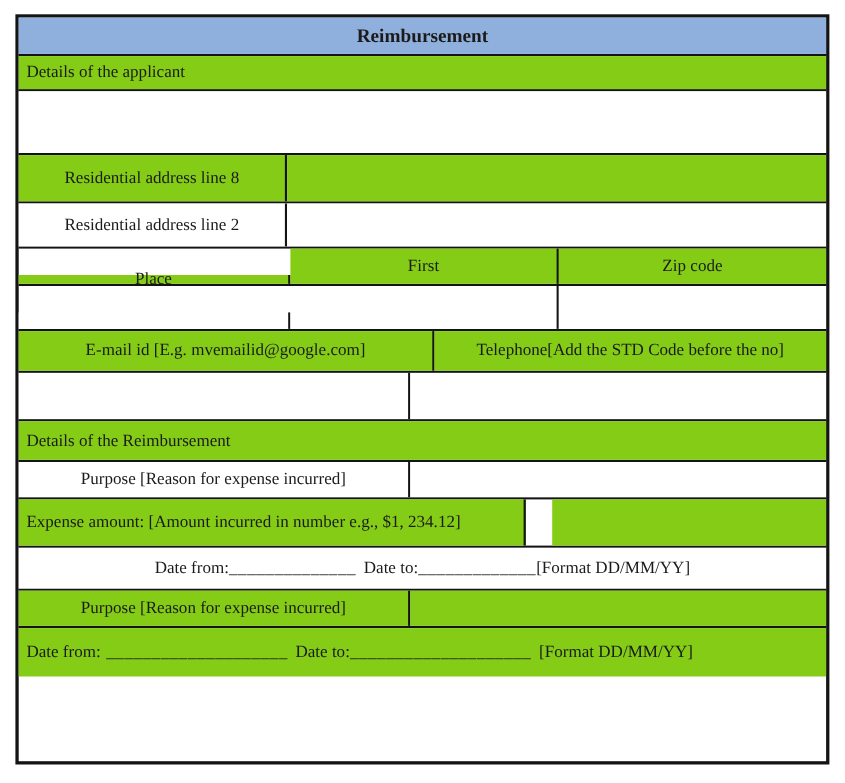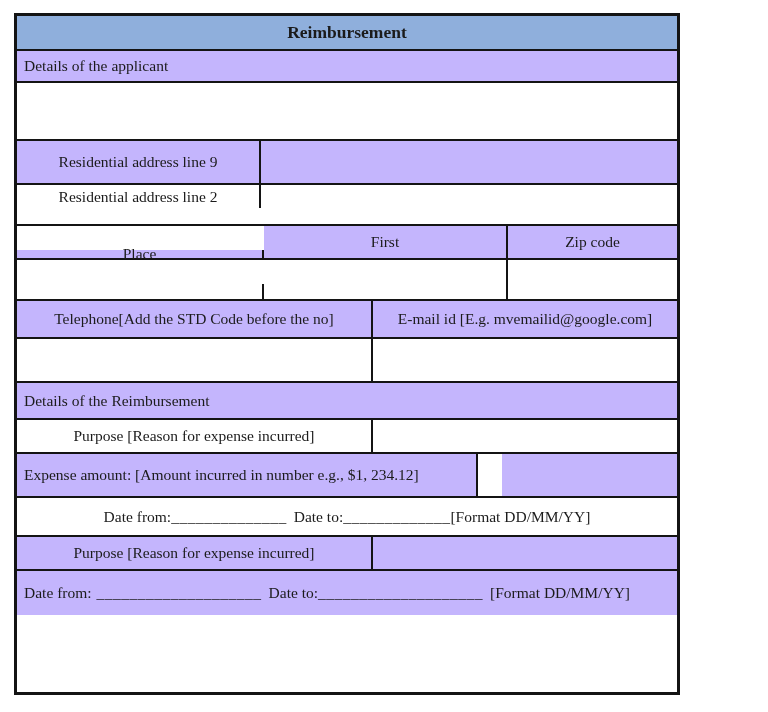--- a/index.html
+++ b/index.html
@@ -6,21 +6,21 @@
   html, body {
     width: 768px; height: 712px;
     background: #ffffff;
     font-family: "Liberation Serif", "DejaVu Serif", serif;
     color: #1b1b1b;
     overflow: hidden;
   }
   .form-table {
     position: absolute;
     left: 14px; top: 13px;
-    width: 666px; height: 682px;
+    width: 740px; height: 682px;
     border: 3px solid #141414;
     display: flex;
     flex-direction: column;
     background: #ffffff;
   }
   .row {
     display: flex;
     flex-direction: row;
     border-bottom: 2px solid #141414;
     width: 100%;
@@ -36,32 +36,32 @@
     line-height: 1.25;
     padding: 2px 10px;
   }
   .cell:last-child { border-right: none; }
   .cell.left-align {
     justify-content: flex-start;
     text-align: left;
     padding-left: 7px;
   }
   .bg-blue  { background: #8FAFDC; }
-  .bg-light { background: #c4b5fd; }
+  .bg-light { background: #84cc16; }
   .bg-white { background: #ffffff; }
   .title-cell {
     font-weight: bold;
     font-size: 17.5px;
   }
   
   .h-title   { height: 35px; }
   .h-sec1    { height: 32px; }
   .h-name    { height: 58px; }
   .h-addr1   { height: 44px; }
-  .h-addr2   { height: 41px; flex-direction: column; }
+  .h-addr2   { height: 41px; }
   .h-place   { height: 34px; }
   .h-placein { height: 41px; }
   .h-tel     { height: 38px; }
   .h-telin   { height: 44px; }
   .h-sec2    { height: 37px; }
   .h-purp1   { height: 34px; }
   .h-exp1    { height: 44px; gap: 24px; }
   .h-date1   { height: 39px; }
   .h-purp2   { height: 34px; }
   .h-exp2    { height: 74px; }
@@ -95,21 +95,21 @@
 
   <div class="row h-sec1">
     <div class="cell bg-light left-align w-full">Details of the applicant</div>
   </div>
 
   <div class="row h-name">
     <div class="cell bg-white w-name-r"></div>
   </div>
 
   <div class="row h-addr1">
-    <div class="cell bg-light w-addr-l">Residential address line 9</div>
+    <div class="cell bg-light w-addr-l">Residential address line 8</div>
     <div class="cell bg-light w-addr-r"></div>
   </div>
 
   <div class="row h-addr2">
     <div class="cell bg-white w-addr-l">Residential address line 2</div>
     <div class="cell bg-white w-addr-r"></div>
   </div>
 
   <div class="row h-place">
     <div class="cell bg-light w-place-1">Place</div>
@@ -117,22 +117,22 @@
     <div class="cell bg-light w-place-3">Zip code</div>
   </div>
 
   <div class="row h-placein">
     <div class="cell bg-white w-place-1"></div>
     <div class="cell bg-white w-place-2"></div>
     <div class="cell bg-white w-place-3"></div>
   </div>
 
   <div class="row h-tel">
+    <div class="cell bg-light w-name-r">E-mail id [E.g. mvemailid@google.com]</div>
     <div class="cell bg-light w-name-l">Telephone[Add the STD Code before the no]</div>
-    <div class="cell bg-light w-name-r">E-mail id [E.g. mvemailid@google.com]</div>
   </div>
 
   <div class="row h-telin">
     <div class="cell bg-white w-name-l"></div>
     <div class="cell bg-white w-name-r"></div>
   </div>
 
   <div class="row h-sec2">
     <div class="cell bg-light left-align w-full">Details of the Reimbursement</div>
   </div>

